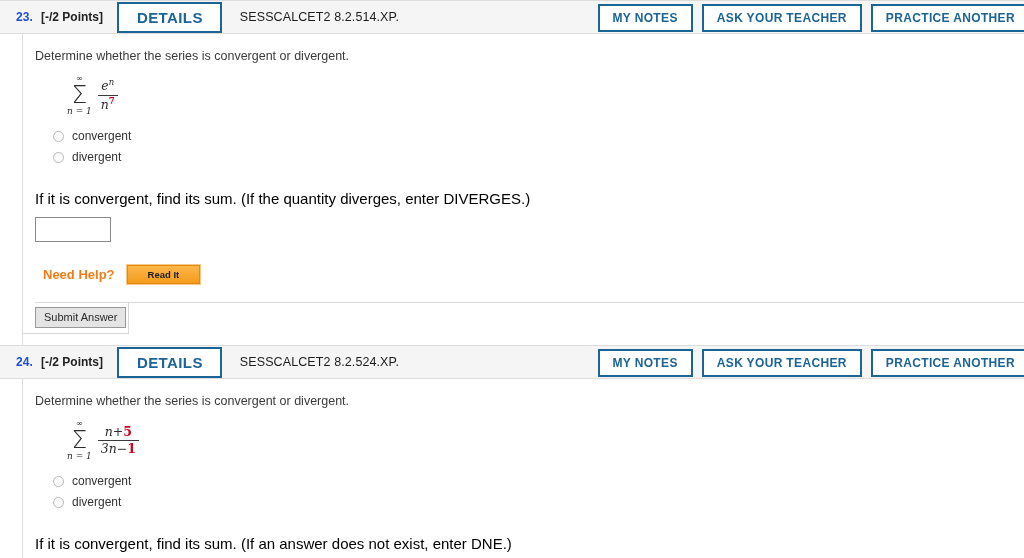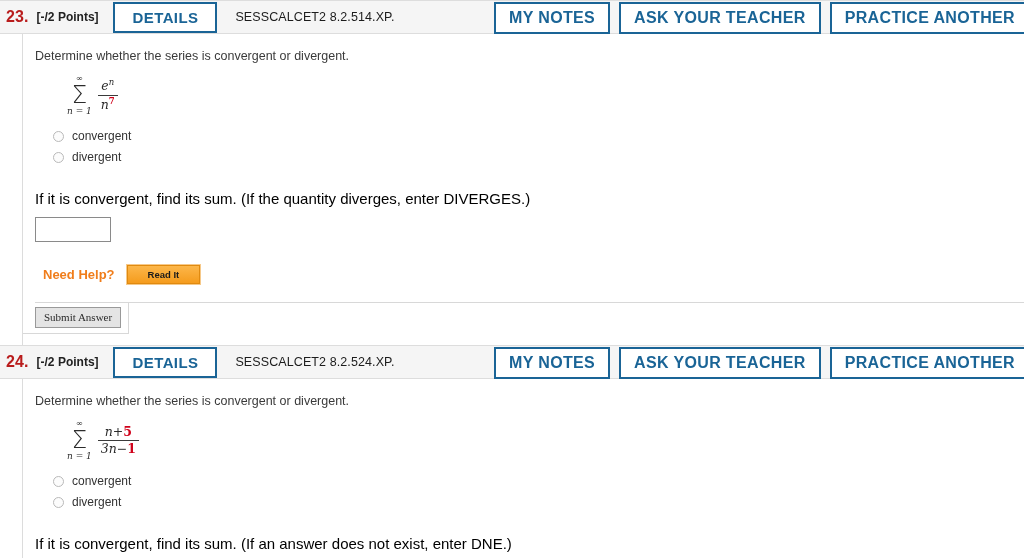--- a/index.html
+++ b/index.html
@@ -23,24 +23,24 @@
     position: relative;
     height: 34px;
     background: #f5f5f5;
     border-top: 1px solid #dddddd;
     border-bottom: 1px solid #dddddd;
     display: flex;
     align-items: center;
     box-sizing: border-box;
   }
   .q-num {
-    font-size: 16px;
-    font-weight: bold;
-    color: #b91c1c;
-    margin-left: 6px;
+    font-size: 12px;
+    font-weight: bold;
+    color: #1d4ed8;
+    margin-left: 16px;
     letter-spacing: .1px;
   }
   .q-points {
     font-size: 12px;
     font-weight: bold;
     color: #222222;
     margin-left: 8px;
     white-space: nowrap;
   }
   .details-btn {
@@ -70,21 +70,21 @@
     top: 0;
     height: 34px;
     display: flex;
     align-items: center;
     gap: 9px;
   }
   .action-btn {
     border: 2px solid #1a6496;
     color: #1a6496;
     background: #ffffff;
-    font-size: 16px;
+    font-size: 12px;
     font-weight: bold;
     letter-spacing: .35px;
     padding: 6px 13px;
     line-height: 1;
     white-space: nowrap;
     cursor: pointer;
     font-family: "Liberation Sans", sans-serif;
   }
 
   
@@ -227,21 +227,21 @@
     align-items: center;
   }
   .submit-btn {
     background: #e4e4e4;
     border: 1px solid #999999;
     color: #2a2a2a;
     font-size: 11px;
     padding: 3px 8px;
     line-height: 1.2;
     cursor: pointer;
-    font-family: Liberation Serif, serif;
+    font-family: Liberation Sans, sans-serif;
   }
 
   .spacer-12 { height: 12px; }
 </style>
 </head>
 <body>
 
 <div class="page">
 
   <div>

